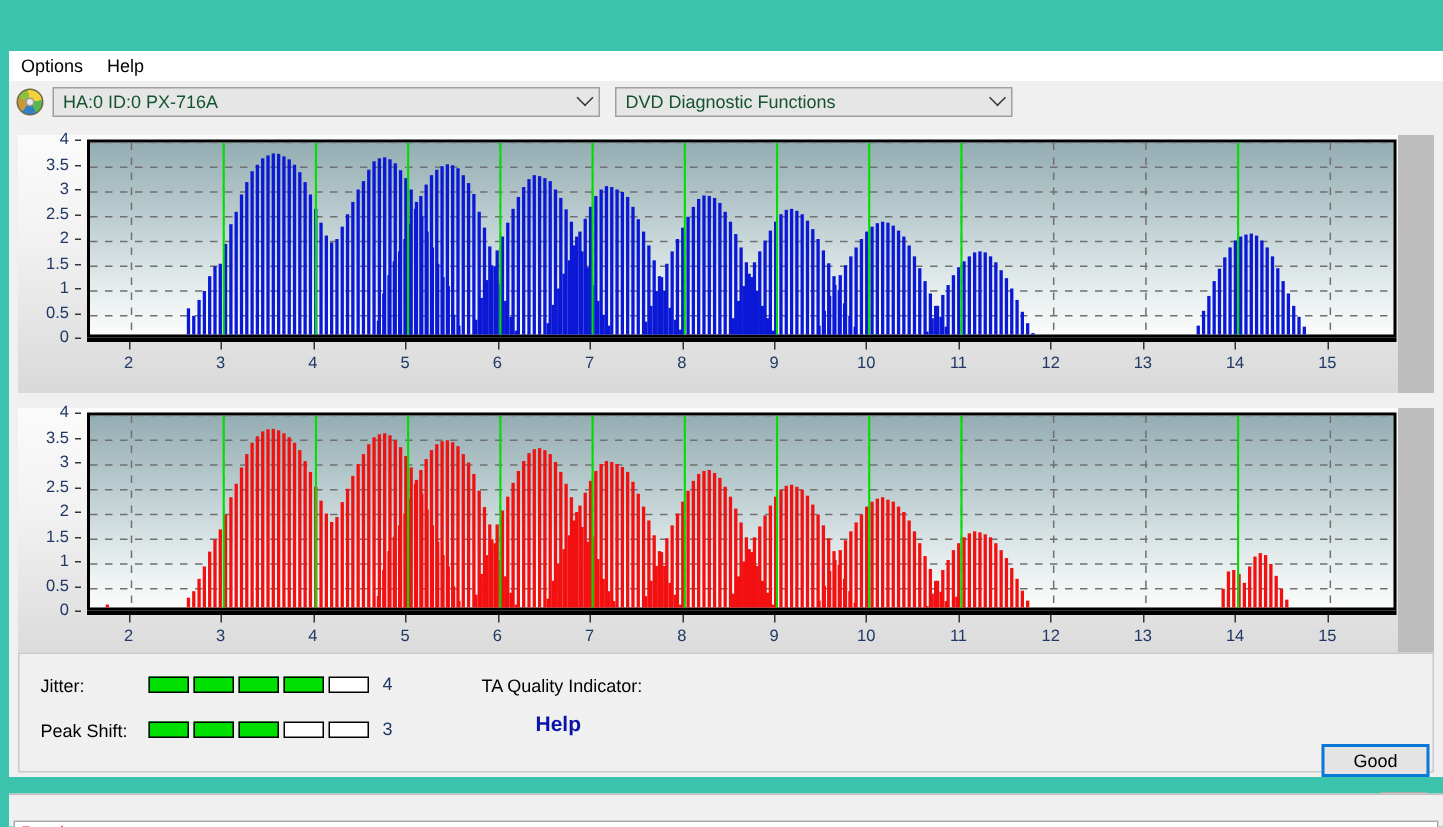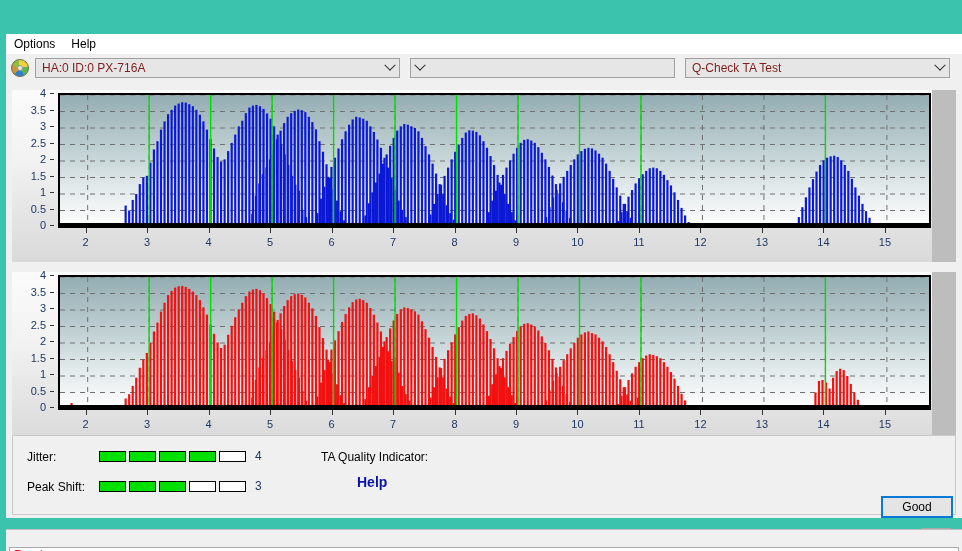--- a/index.html
+++ b/index.html
@@ -62,21 +62,21 @@
     background:conic-gradient(from 20deg,#f2d23a 0deg 60deg,#59b84d 60deg 130deg,#2f7fc9 130deg 200deg,#c8973a 200deg 270deg,#8fbf3f 270deg 330deg,#f2d23a 330deg 360deg);
     border:1px solid #6b6b4a;position:relative;flex:0 0 auto;
   }
   .disc-icon::after{
     content:"";position:absolute;left:5px;top:5px;width:4px;height:4px;
     border-radius:50%;background:#e8e8e8;border:1px solid #999;
   }
   .combo{
     height:20px;background:#e6e6e6;border:1px solid #a0a0a0;
     display:flex;align-items:center;box-sizing:border-box;
-    font-size:12px;color:#7f1d1d;position:relative;
+    font-size:12px;color:#14532d;position:relative;
   }
   .combo .txt{padding-left:6px;white-space:nowrap;overflow:hidden;flex:1 1 auto;}
   .combo .arrow{
     width:18px;height:100%;display:flex;align-items:center;justify-content:center;
     flex:0 0 auto;
   }
   .combo .arrow::before{
     content:"";display:block;width:7px;height:7px;
     border-right:1.4px solid #333;border-bottom:1.4px solid #333;
     transform:rotate(45deg) translate(-2px,-2px);
@@ -177,24 +177,21 @@
       <div class="menuitem">Help</div>
     </div>
 
     <div class="selbar">
       <div class="disc-icon"></div>
       <div class="combo" id="drive-combo">
         <div class="txt">HA:0 ID:0  PX-716A</div>
         <div class="arrow"></div>
       </div>
       <div class="combo" id="function-combo">
-        <div class="arrow"></div>
-      </div>
-      <div class="combo" id="test-combo">
-        <div class="txt">Q-Check TA Test</div>
+        <div class="txt">DVD Diagnostic Functions</div>
         <div class="arrow"></div>
       </div>
     </div>
 
     <div class="chart-panel" id="chart-panel-0" style="left:6px;top:56px;width:944px;height:172px;">
       <div class="chart-outer"></div>
       <div class="gray-right"></div>
       <div class="ylabels" style="left:0px;top:0px;width:42px;height:172px;">
           <div class="ylabel" style="top: 135px; right: 8px;">0</div>
           <div class="ytick" style="top: 135px; right: 0px;"></div>

